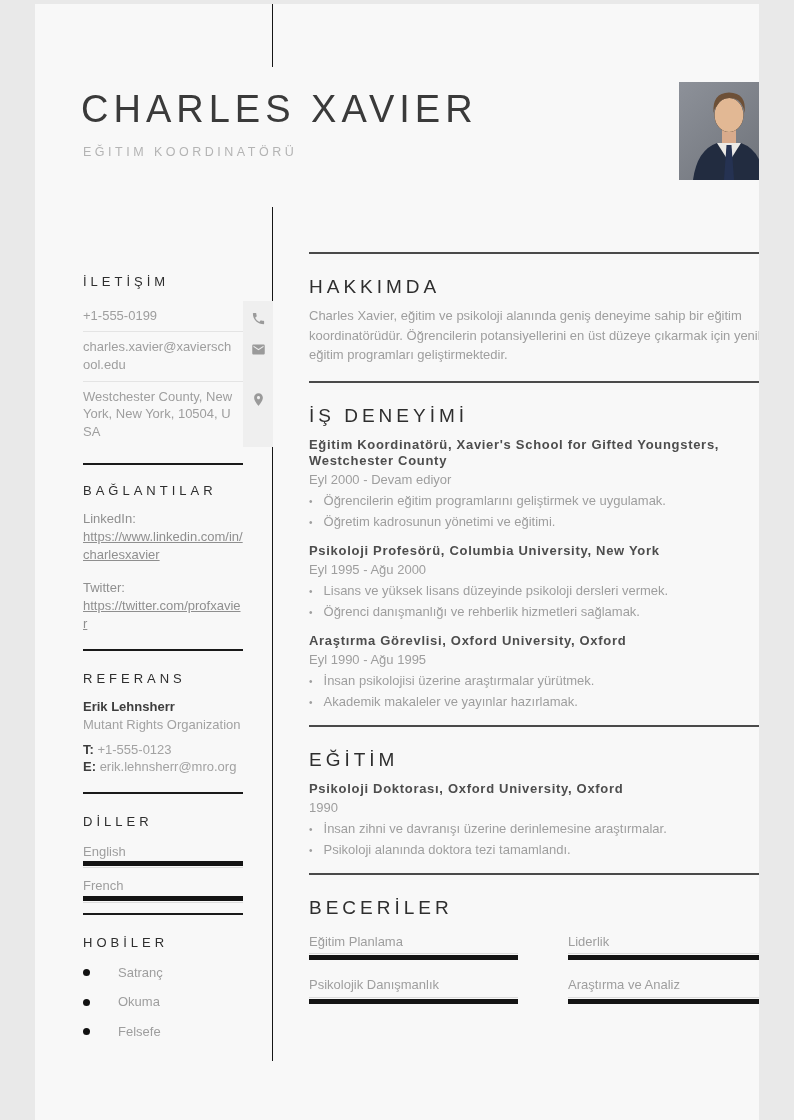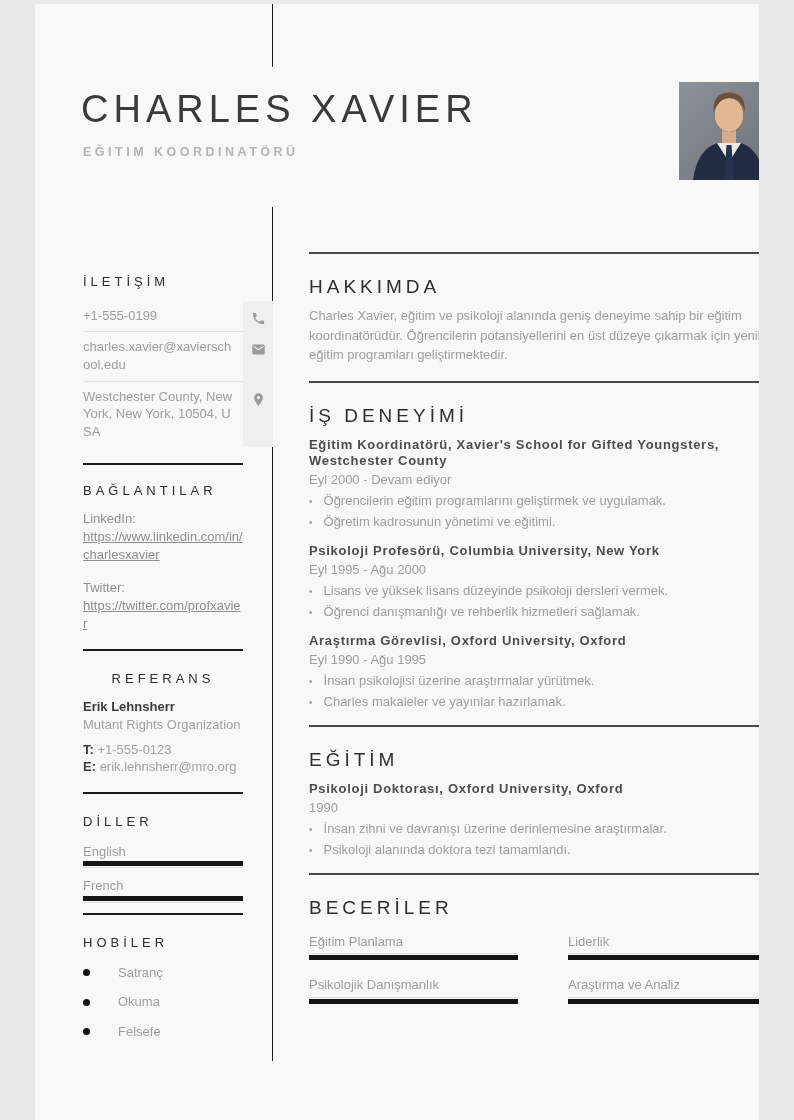--- a/index.html
+++ b/index.html
@@ -6,21 +6,21 @@
   html,body { background:#e9e9e9; }
   body { font-family:"Liberation Sans", sans-serif; }
   .page { position:relative; width:724px; height:1120px; background:#f8f8f8; margin:4px auto; overflow:hidden; }
 
   
   .vline-top  { position:absolute; left:237px; top:0;    width:1px; height:63px;  background:#161616; }
   .vline-main { position:absolute; left:237px; top:203px; width:1px; height:854px; background:#161616; }
 
   
   .name { position:absolute; left:46px; top:84px; font-size:38px; letter-spacing:5px; color:#3a3a3a; font-weight:400; white-space:nowrap; }
-  .job-title { position:absolute; left:48px; top:141px; font-size:12.5px; letter-spacing:3.5px; color:#b4b4b4; font-weight:700; white-space:nowrap; }
+  .job-title { position:absolute; left:48px; top:141px; font-size:12.5px; letter-spacing:3.5px; color:#b4b4b4; font-weight:400; white-space:nowrap; }
   .photo { position:absolute; left:644px; top:78px; width:100px; height:98px; }
 
   
   .sidebar { position:absolute; left:48px; top:270px; width:190px; }
   .main    { position:absolute; left:274px; top:248px; width:471px; }
 
   
   .side-heading { width:160px; font-size:13px; letter-spacing:4px; color:#2e2e2e; font-weight:400; line-height:1.3; word-break:break-all; }
   .main-heading { font-size:19px; letter-spacing:4px; color:#2e2e2e; font-weight:400; margin-top:22px; }
 
@@ -144,21 +144,21 @@
     <div class="link-item">
       <span class="link-label">LinkedIn:</span>
       <a class="link-url" href="#">https://www.linkedin.com/in/charlesxavier</a>
     </div>
     <div class="link-item" style="margin-top:14px;">
       <span class="link-label">Twitter:</span>
       <a class="link-url" href="#">https://twitter.com/profxavier</a>
     </div>
     <div class="side-rule"></div>
 
-    <h2 class="side-heading" style="margin-top:20px;text-align:center;">REFERANS</h2>
+    <h2 class="side-heading" style="margin-top:20px;">REFERANS</h2>
     <div class="ref-block">
       <div class="ref-name">Erik Lehnsherr</div>
       <div class="ref-org">Mutant Rights Organization</div>
       <div class="ref-lines">
         <div class="ref-line"><span class="ref-strong">T:</span> <span>+1-555-0123</span></div>
         <div class="ref-line"><span class="ref-strong">E:</span> <span>erik.lehnsherr@mro.org</span></div>
       </div>
     </div>
     <div class="side-rule"></div>
 
@@ -236,21 +236,21 @@
     <div class="job">
       <div class="job-head">Araştırma Görevlisi, Oxford University, Oxford</div>
       <div class="job-dates">Eyl 1990 - Ağu 1995</div>
       <div class="bullets">
         <div class="bullet-row">
             <span class="bullet-dot">•</span>
             <span>İnsan psikolojisi üzerine araştırmalar yürütmek.</span>
           </div>
         <div class="bullet-row">
             <span class="bullet-dot">•</span>
-            <span>Charles makaleler ve yayınlar hazırlamak.</span>
+            <span>Akademik makaleler ve yayınlar hazırlamak.</span>
           </div>
       </div>
     </div>
 
     <div class="main-rule spaced"></div>
     <h2 class="main-heading">EĞİTİM</h2>
 
     <div class="job" style="margin-top:10px;">
       <div class="job-head">Psikoloji Doktorası, Oxford University, Oxford</div>
       <div class="job-dates">1990</div>

